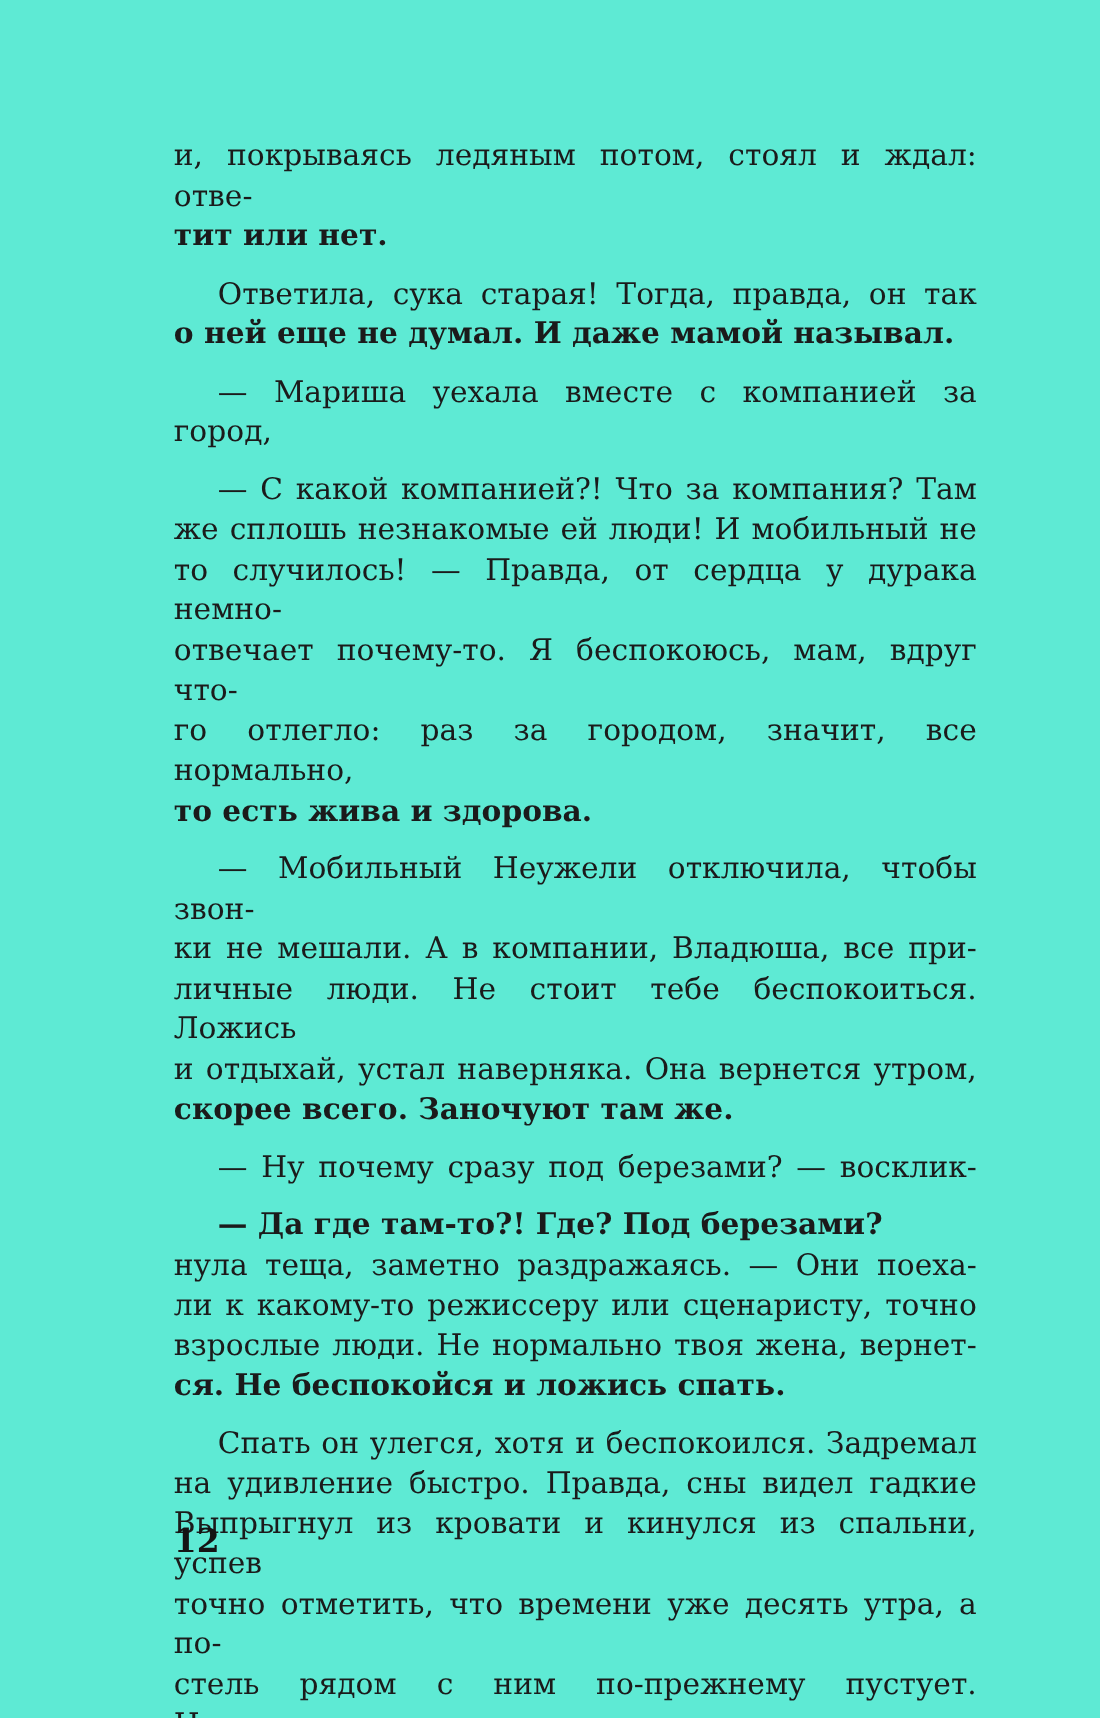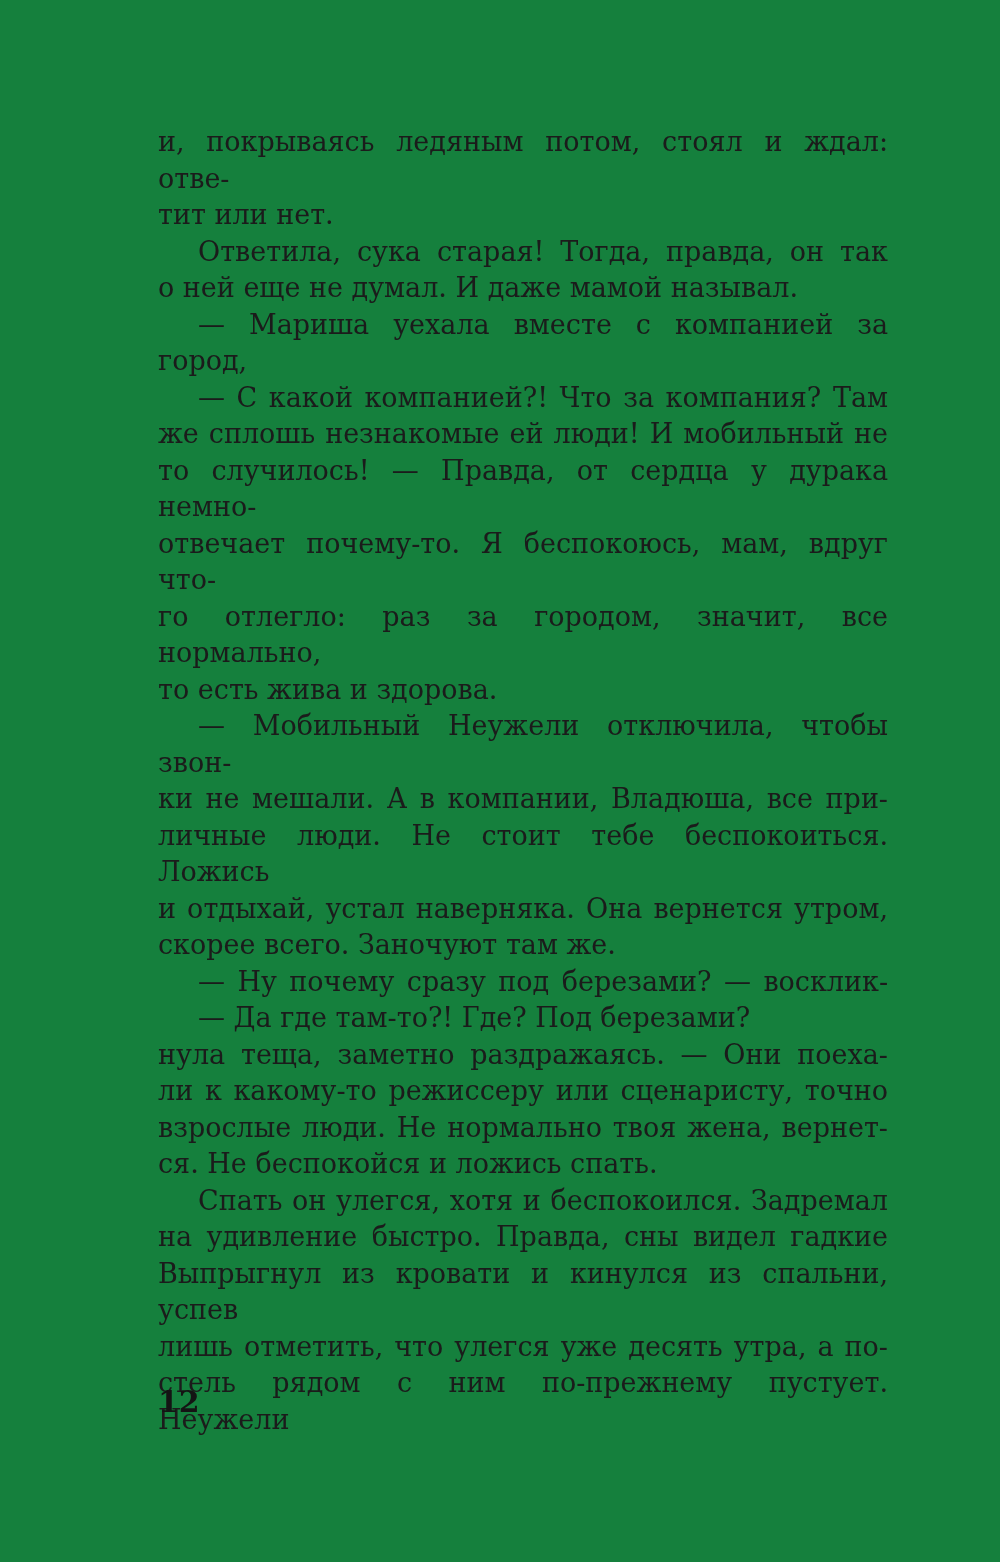--- a/index.html
+++ b/index.html
@@ -4,21 +4,21 @@
 <style>
   html, body {
     margin: 0;
     padding: 0;
     background: #ffffff;
   }
   .page {
     position: relative;
     width: 1000px;
     height: 1562px;
-    background: #15803d;
+    background: #5eead4;
     overflow: hidden;
   }
   .page-text {
     position: absolute;
     left: 158px;
     top: 124px;
     width: 730px;
     font-family: "DejaVu Serif", "Liberation Serif", serif;
     font-size: 27px;
     line-height: 36.5px;
@@ -29,24 +29,26 @@
   }
   
   .line.j {
     text-align: justify;
     text-align-last: justify;
   }
   
   .line.last {
     text-align: center;
     text-align-last: left;
+    font-weight: bold;
   }
   
   .line.first {
     text-indent: 40px;
+    margin-top: 16px;
   }
   .page-number {
     position: absolute;
     top: 1384px;
     left: 158px;
     width: 730px;
     text-align: left;
     font-family: "DejaVu Serif", "Liberation Serif", serif;
     font-weight: bold;
     font-size: 30px;
@@ -76,17 +78,17 @@
       <div class="line last">скорее всего. Заночуют там же.</div>
       <div class="line j first">—  Ну почему сразу под березами? — восклик-</div>
       <div class="line last first">—  Да где там-то?! Где? Под березами?</div>
       <div class="line j">нула теща, заметно раздражаясь. — Они поеха-</div>
       <div class="line j">ли к какому-то режиссеру или сценаристу, точно</div>
       <div class="line j">взрослые люди. Не нормально твоя жена, вернет-</div>
       <div class="line last">ся. Не беспокойся и ложись спать.</div>
       <div class="line j first">Спать он улегся, хотя и беспокоился. Задремал</div>
       <div class="line j">на удивление быстро. Правда, сны видел гадкие</div>
       <div class="line j">Выпрыгнул из кровати и кинулся из спальни, успев</div>
-      <div class="line j">лишь отметить, что улегся уже десять утра, а по-</div>
+      <div class="line j">точно отметить, что времени уже десять утра, а по-</div>
       <div class="line j">стель рядом с ним по-прежнему пустует. Неужели</div>
     </div>
   <div class="page-number">12</div>
 </div>
 
 </body></html>

